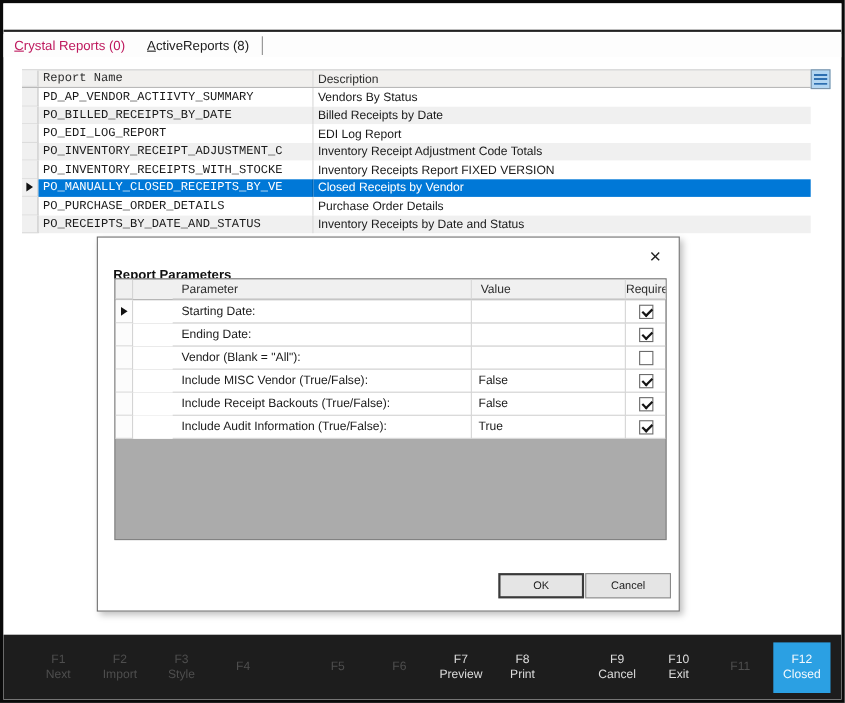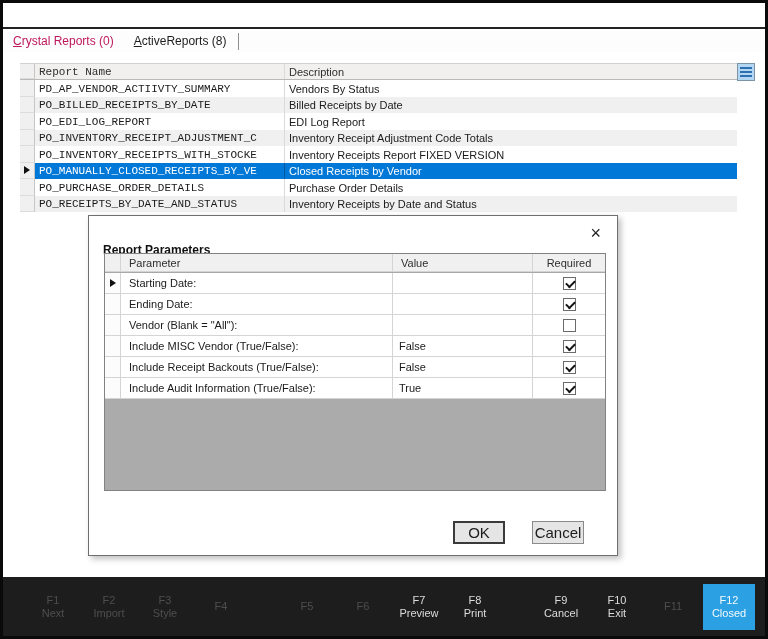--- a/index.html
+++ b/index.html
@@ -72,35 +72,35 @@
 
   .param-grid {
     position:absolute; left:15px; top:37px; width:502px; height:238px;
     border:1px solid #828282; background:#ABABAB; font-size:11px; overflow:hidden;
   }
   .p-head { display:flex; height:19px; background:#f0f0f0; border-bottom:1px solid #a8a8a8; color:#2e2e2e; }
   .p-row { display:flex; height:21px; background:#fff; color:#1a1a1a; }
   .pc-ind { width:16px; flex:0 0 16px; background:#fcfcfc; border-right:1px solid #d4d4d4;
     border-bottom:1px solid #d4d4d4; display:flex; align-items:center; justify-content:center; }
   .pc-param { width:272px; flex:0 0 272px; padding-left:8px; border-right:1px solid #d4d4d4;
-    border-bottom:1px solid #d4d4d4; display:flex; align-items:center; }
+    border-bottom:1px solid #d4d4d4; display:flex; align-items:center;margin-left:36px; }
   .pc-value { width:140px; flex:0 0 140px; padding-left:6px; border-right:1px solid #d4d4d4;
     border-bottom:1px solid #d4d4d4; display:flex; align-items:center; }
   .pc-req { flex:1; border-bottom:1px solid #d4d4d4; display:flex; align-items:center; justify-content:center; }
   .p-head .pc-param, .p-head .pc-value { padding-left:8px; }
   .p-head > div { background:#f0f0f0; }
 
   .cb { width:13px; height:13px; border:1px solid #6b6b6b; background:#fff; position:relative; cursor:pointer; }
   .cb.checked::after {
     content:""; position:absolute; left:2px; top:2px; width:7px; height:4px;
     border-left:2px solid #141414; border-bottom:2px solid #141414; transform:rotate(-45deg);
   }
 
   .dlg-btn {
-    position:absolute; width:52px; height:23px; font-size:15px; color:#1c1c1c;
+    position:absolute; width:78px; height:23px; font-size:10px; color:#1c1c1c;
     background:#e5e5e5; display:flex; align-items:center; justify-content:center; cursor:pointer;
   }
   .dlg-btn.ok { left:364px; top:305px; border:2px solid #3a3a3a; }
   .dlg-btn.cancel { left:443px; top:305px; border:1px solid #8a8a8a; }
 
   
   .fnbar {
     position:absolute; left:0; top:574px; width:762px; height:59px;
     background:#1d1d1d; display:flex; align-items:center; padding-left:22px;
   }

